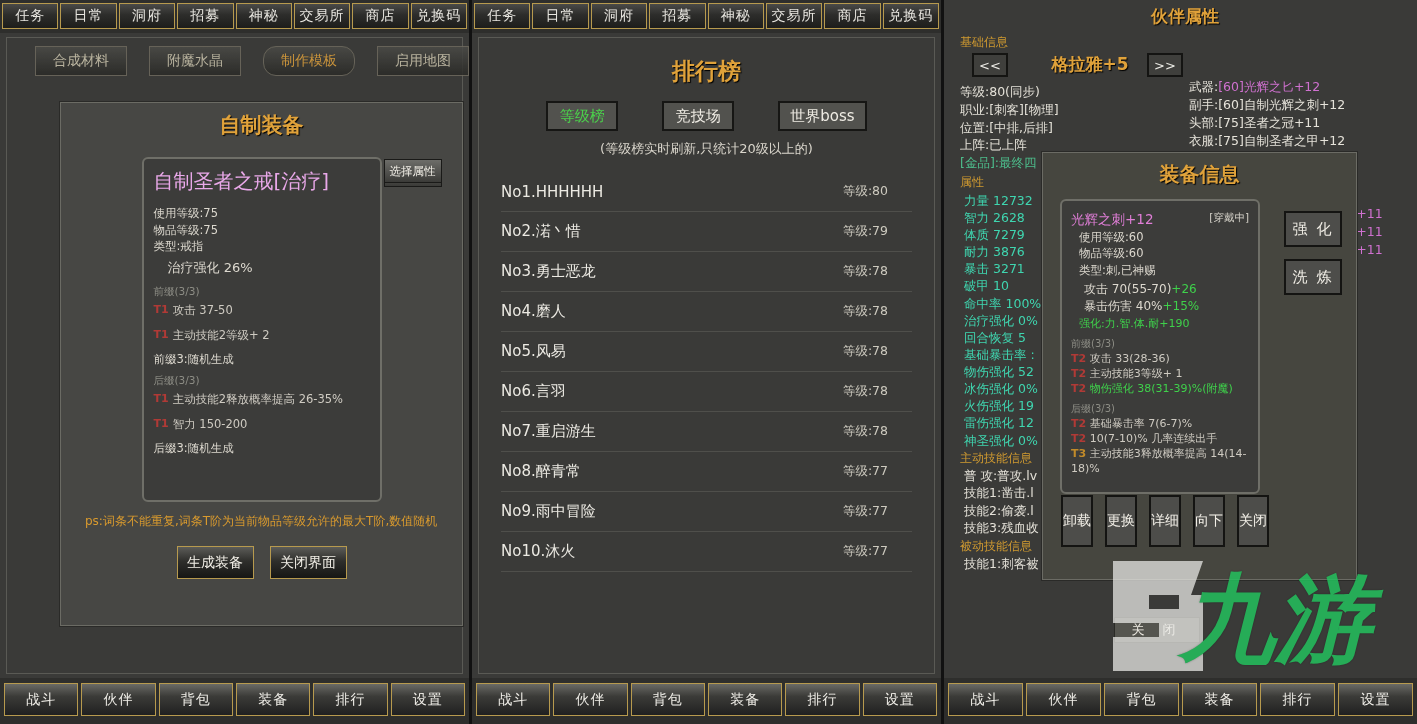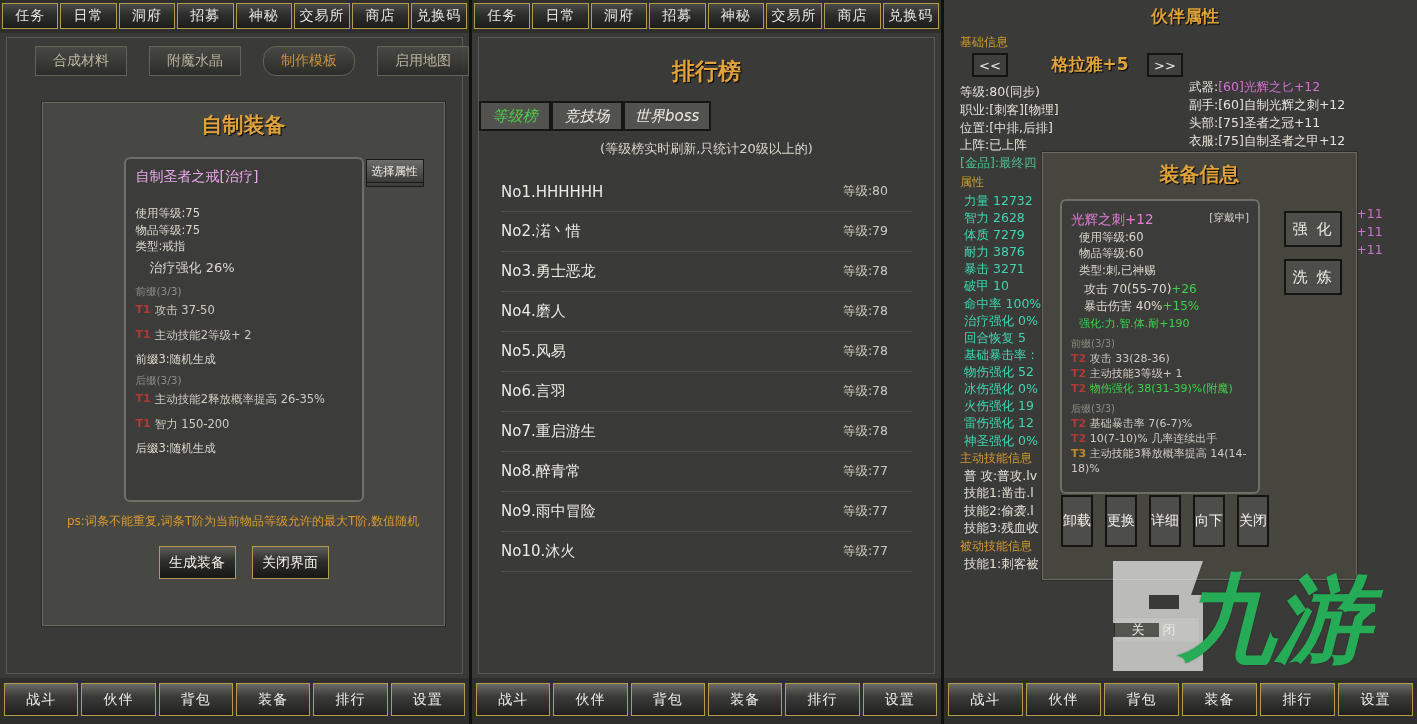--- a/index.html
+++ b/index.html
@@ -85,28 +85,28 @@
     border:1px solid #6b6b64;
     box-shadow:0 0 0 1px #2a2a28;
   }
   .dlg-title {
     text-align:center; color:#e0a23a; font-size:21px;
     padding:8px 0 2px 0; font-weight:bold;
     text-shadow:1px 1px 1px #000;
   }
 
   
-  #craft-dialog { left:35px; top:64px; width:403px; height:524px; }
+  #craft-dialog { left:53px; top:64px; width:403px; height:524px; }
   .item-card {
     margin:16px auto 0 auto; width:240px; min-height:345px;
     background:#3c3c3a; border:2px solid #6f6f68; border-radius:6px;
     padding:9px 10px;
     position:relative;
   }
-  .item-name { color:#e9a8e9; font-size:14px; margin-bottom:19px; }
+  .item-name { color:#e9a8e9; font-size:20px; margin-bottom:10px; }
   .item-line { color:#ddd9cf; font-size:11.5px; line-height:1.45; }
   .item-line.indent { padding-left:14px; font-size:12px; }
   .affix-head { color:#8d8d85; font-size:10.5px; margin-top:7px; }
   .affix-row { display:flex; align-items:flex-start; margin-top:4px; }
   .affix-txt { color:#cfcbc2; font-size:11.5px; line-height:1.35; flex:1; padding-right:4px; }
   .tier { color:#b03a36; font-size:11px; margin-right:4px; font-weight:bold;}
   .gen-line { color:#ddd9cf; font-size:11.5px; margin-top:8px; }
   .sel-btn {
     position:absolute; right:-62px;
     width:58px; height:24px;
@@ -120,21 +120,21 @@
   .craft-btn {
     width:77px; height:33px;
     background:linear-gradient(180deg,#5c5c58 0%,#2f2f2c 45%,#161614 100%);
     border:1px solid #b79a4e;
     color:#f2efe7; font-size:14px;
     display:flex; align-items:center; justify-content:center;
   }
 
   
   .rank-title { text-align:center; color:#e0a23a; font-size:23px; padding-top:18px; font-weight:bold; text-shadow:1px 1px 1px #000;}
-  .rank-tabs { display:flex; justify-content:flex-start; margin-top:14px;font-style:italic; }
+  .rank-tabs { display:flex; justify-content:center; gap:44px; margin-top:14px; }
   .rank-tab {
     min-width:72px; height:30px; padding:0 10px;
     background:#52524e; border:2px solid #161614;
     color:#efece4; font-size:15px;
     display:flex; align-items:center; justify-content:center;
   }
   .rank-tab.active { color:#4bd14b; }
   .rank-note { text-align:center; color:#dad6cc; font-size:13px; margin-top:9px; }
   .rank-list { margin:14px 22px 0 22px; }
   .rank-row {

